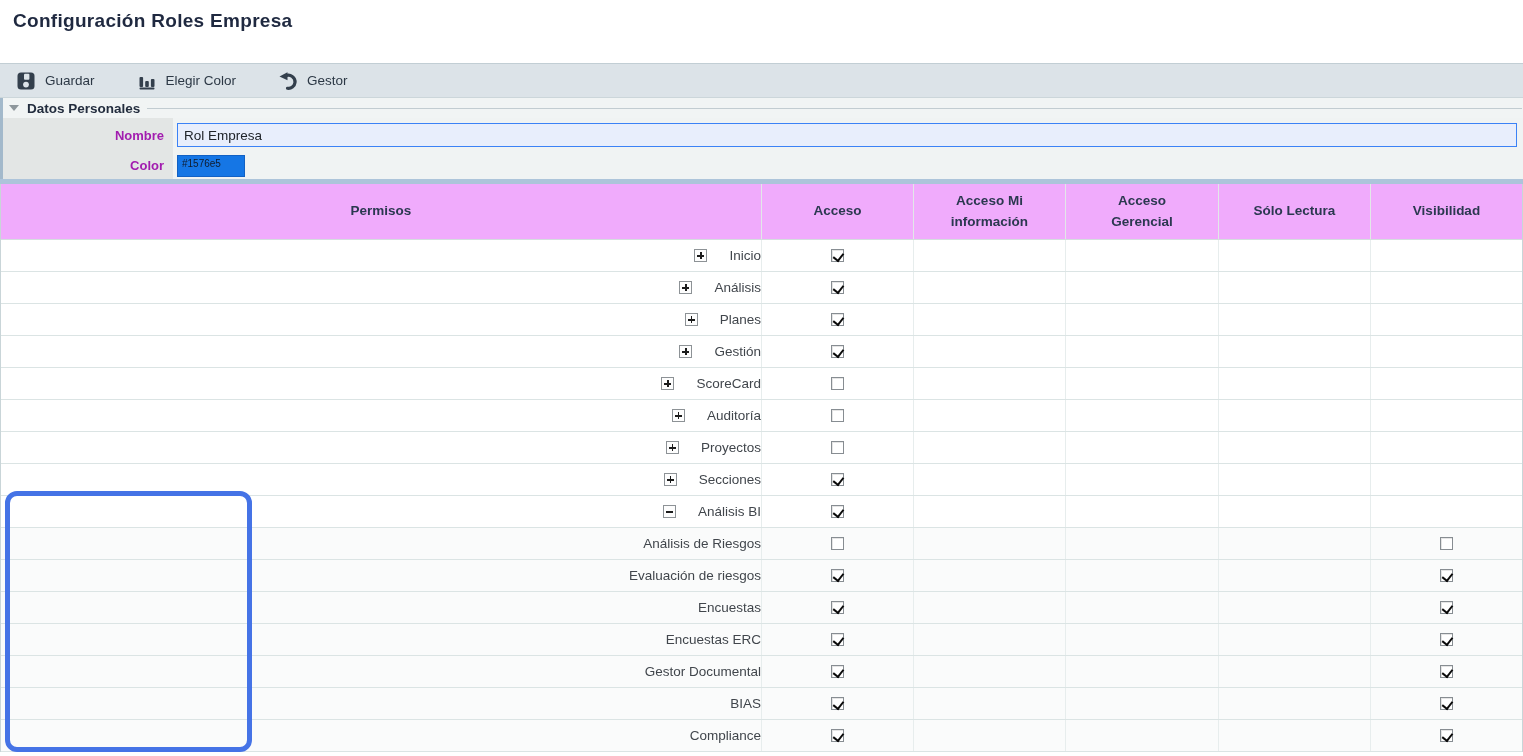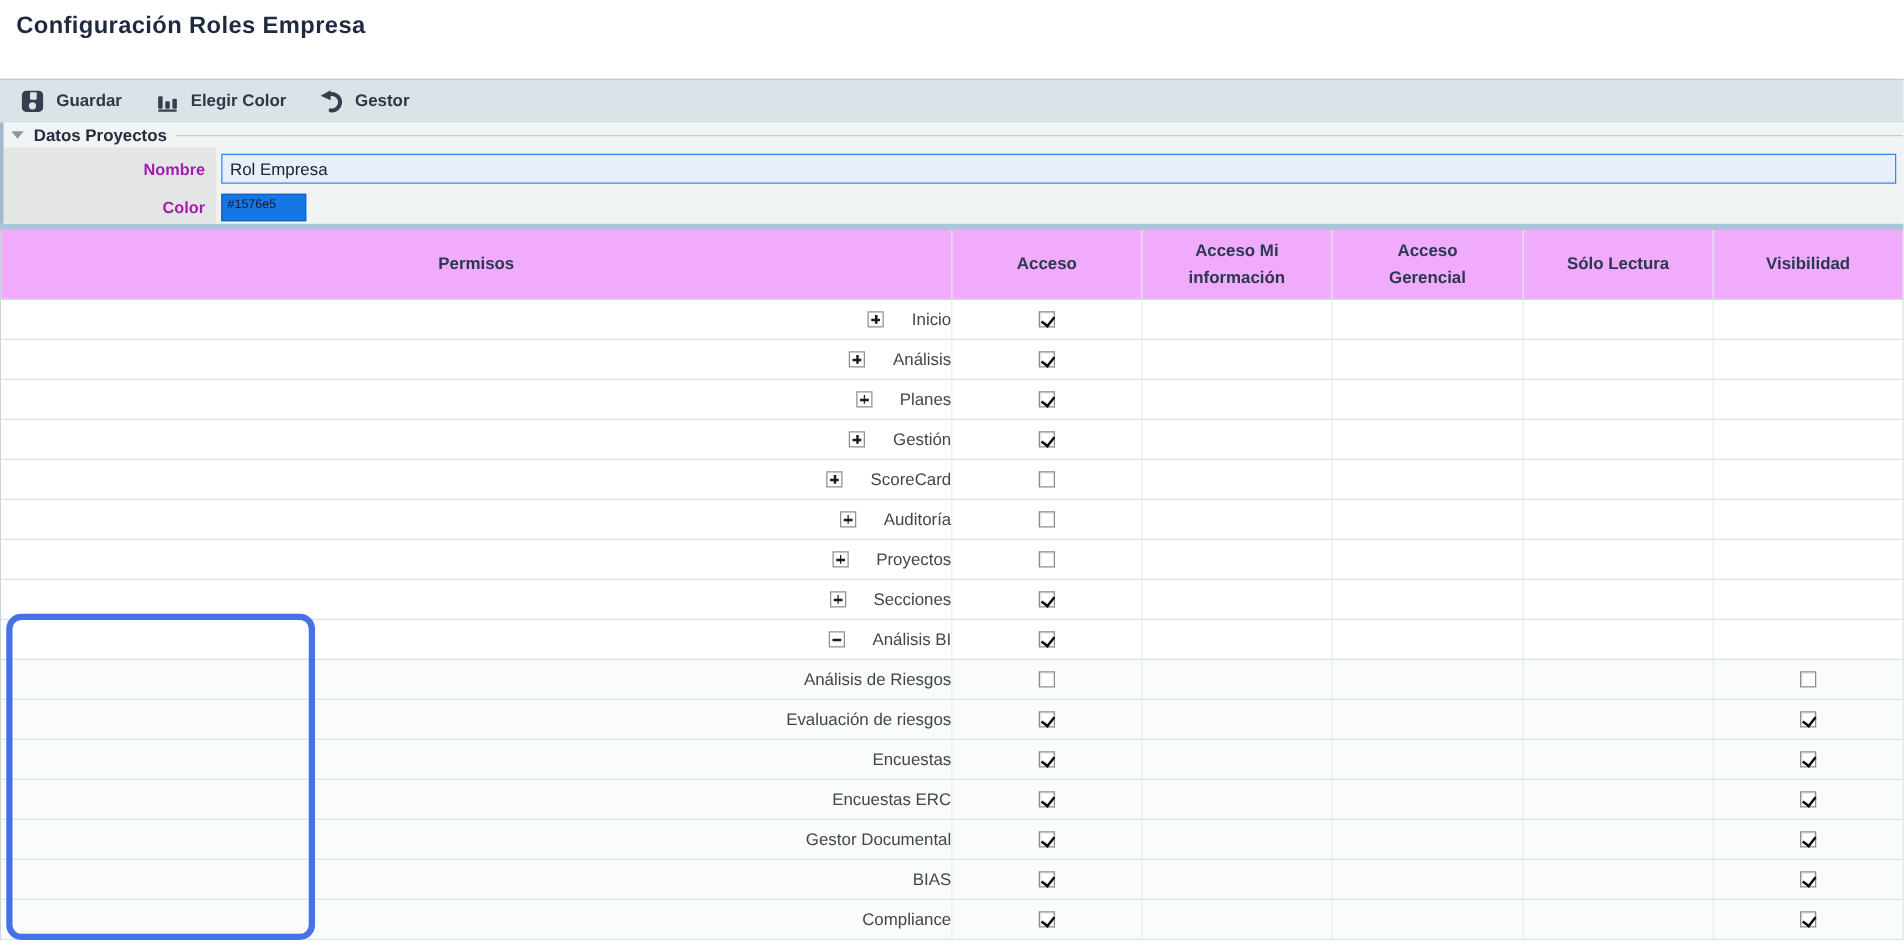--- a/index.html
+++ b/index.html
@@ -6,21 +6,21 @@
   html,body { width:1523px; height:756px; overflow:hidden; background:#fff;
     font-family:"Liberation Sans", sans-serif; }
   .page { position:relative; width:1523px; height:756px; background:#fff; }
 
   
   .titlebar { height:63px; padding:10px 0 0 13px; background:#fff; }
   .page-title { font-size:19px; font-weight:bold; color:#1f2940; letter-spacing:.3px; }
 
   
   .toolbar { height:35px; background:#dce3e8; border-top:1px solid #c2ced4;
-    border-bottom:1px solid #ccd6da; display:flex; align-items:center; padding-left:16px; gap:26px;font-weight:bold; }
+    border-bottom:1px solid #ccd6da; display:flex; align-items:center; padding-left:16px; gap:42px; }
   .tb-btn { display:flex; align-items:center; gap:9px; cursor:pointer; }
   .tb-btn span.lbl { font-size:13.5px; color:#2c3845; }
   .tb-btn svg { display:block; }
 
   
   .form-section { background:#f0f3f3; border-left:3px solid #a3b9cb; }
   .sec-header { height:20px; display:flex; align-items:center; padding-left:6px; background:#f1f4f4; }
   .tri { width:0; height:0; border-left:5px solid transparent; border-right:5px solid transparent;
     border-top:6px solid #8e979c; margin-right:8px; }
   .sec-title { font-size:13.5px; font-weight:bold; color:#232d3e; white-space:nowrap; }
@@ -110,21 +110,21 @@
           <polygon points="1.5,5.5 9.5,1.2 9.5,9.2" fill="#333f4c"></polygon>
         </svg>
       </span>
       <span class="lbl">Gestor</span>
     </div>
   </div>
 
   <div class="form-section">
     <div class="sec-header">
       <span class="tri"></span>
-      <span class="sec-title">Datos Proyectos</span>
+      <span class="sec-title">Datos Personales</span>
       <span class="sec-rule"></span>
     </div>
     <div class="form-row nombre">
       <span class="flabel">Nombre</span>
       <input class="finput" value="Rol Empresa" style="">
     </div>
     <div class="form-row color">
       <span class="flabel">Color</span>
       <span class="fcolor" id="color-swatch" style="background: rgb(21, 118, 229);">#1576e5</span>
     </div>

